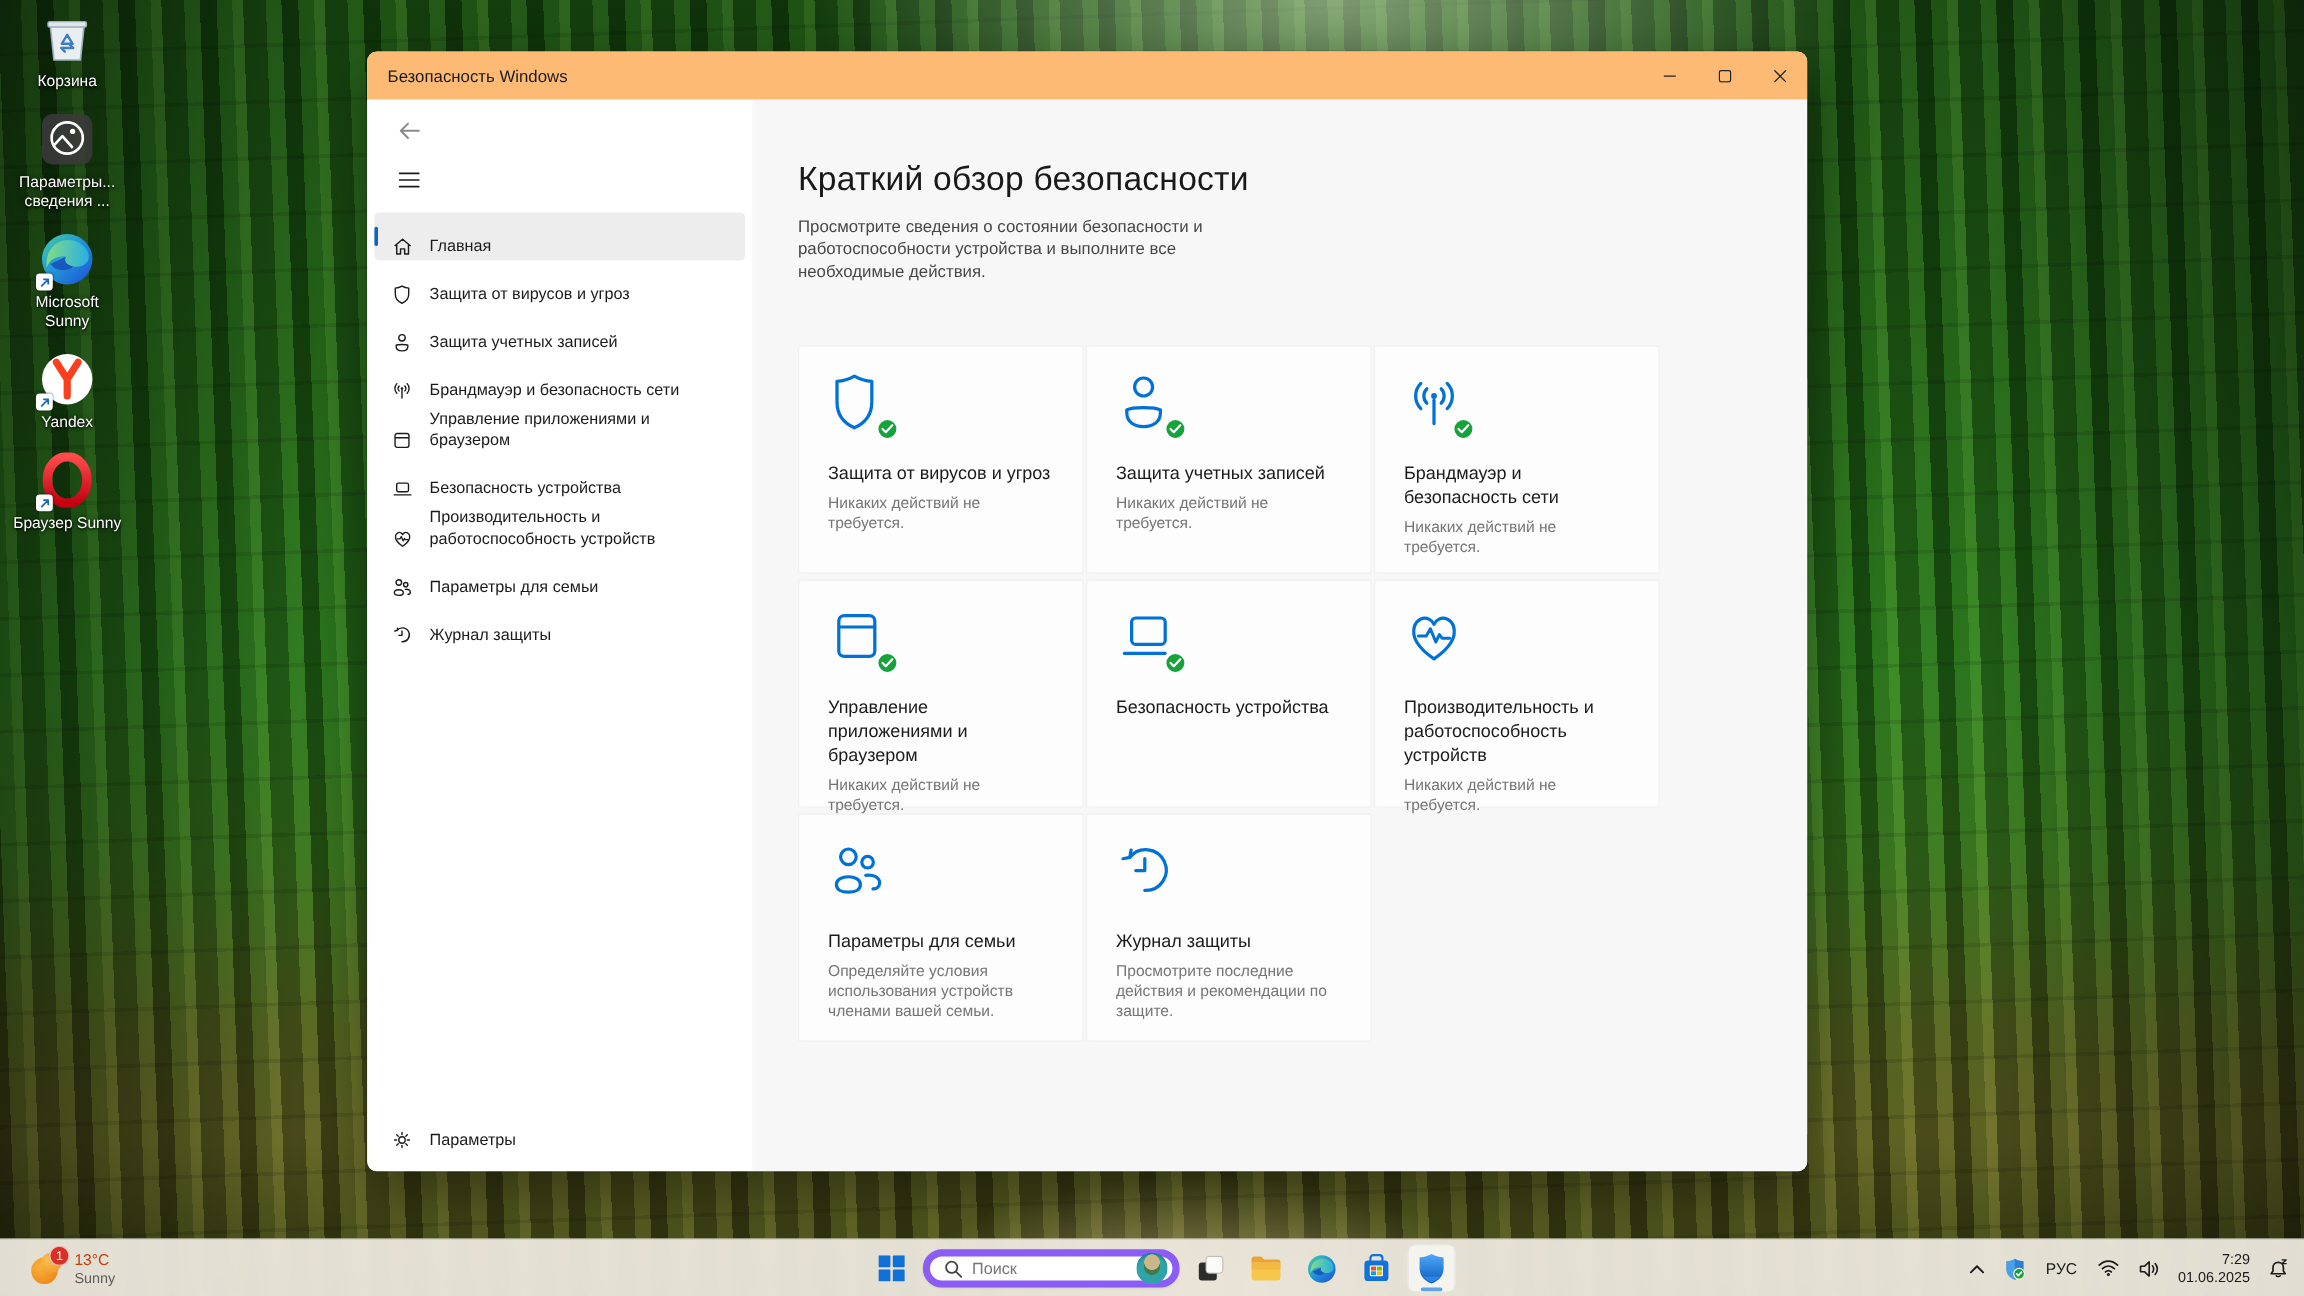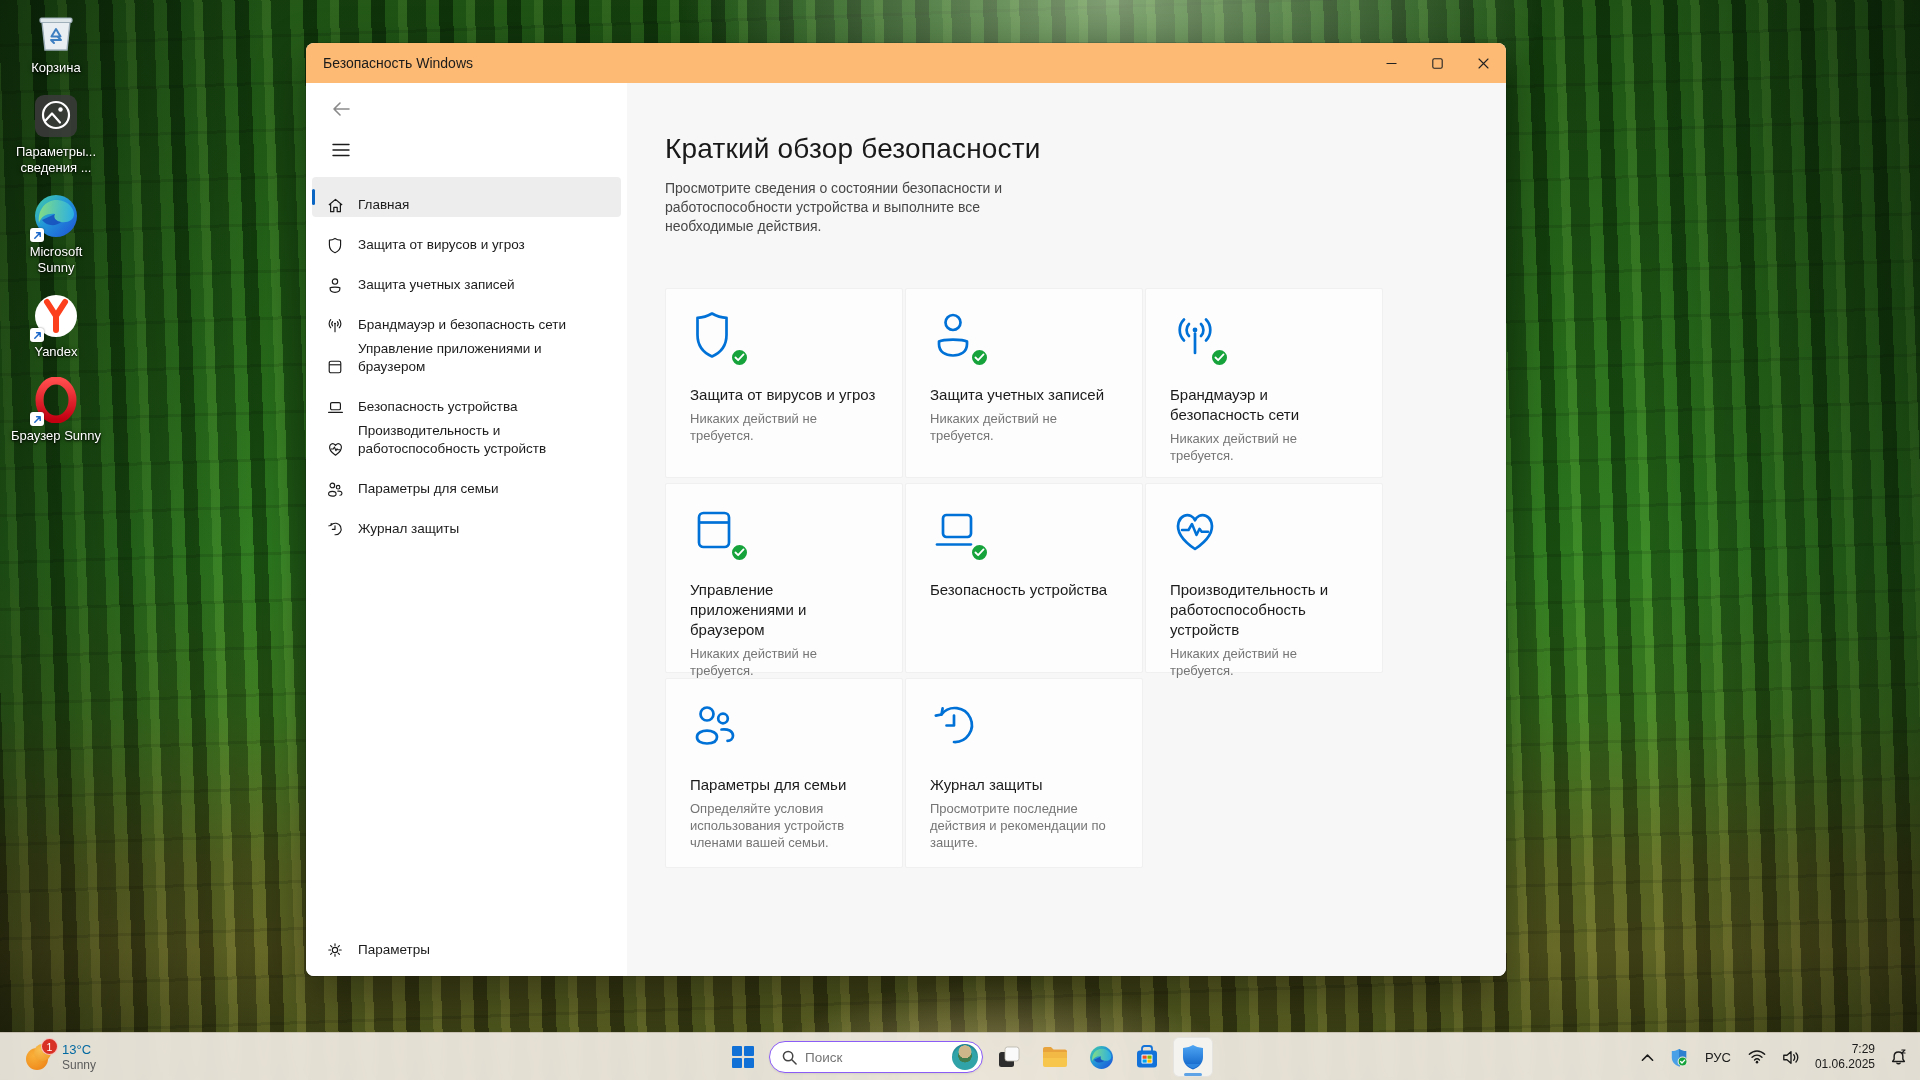--- a/index.html
+++ b/index.html
@@ -69,30 +69,30 @@
   .taskbar { position:absolute; left:0; bottom:0; width:1920px; height:48px;
     background:rgba(241,236,226,0.93); backdrop-filter:blur(6px); border-top:1px solid rgba(110,100,80,0.25); z-index:5; }
   .weather { position:absolute; left:14px; top:0; height:48px; display:flex; align-items:center; gap:8px; padding:0 10px; cursor:pointer; }
   .sun-wrap { position:relative; width:30px; height:30px; }
   .sun1 { position:absolute; left:2px; top:6px; width:22px; height:22px; border-radius:50%;
     background:radial-gradient(circle at 35% 35%, #f9b13a, #ec7d12); }
   .sun2 { position:absolute; left:10px; top:2px; width:17px; height:17px; border-radius:50%;
     background:radial-gradient(circle at 35% 35%, #f8c051, #ef9320); }
   .wbadge { position:absolute; right:-4px; top:-4px; min-width:17px; height:17px; border-radius:50%; background:#d93025;
     color:#fff; font-size:10.5px; display:flex; align-items:center; justify-content:center; border:1px solid rgba(255,255,255,0.7); }
-  .wtemp { font-size:13px; color:#0369a1; line-height:16px; }
+  .wtemp { font-size:13px; color:#c2410c; line-height:16px; }
   .wcond { font-size:12px; color:#5c5c5c; line-height:15px; }
   .tb-center { position:absolute; left:calc(50% + 8px); top:0; transform:translateX(-50%); height:48px;
     display:flex; align-items:center; gap:6px; }
   .tb-slot { position:relative; width:40px; height:40px; border-radius:6px; border:none; background:transparent;
     display:flex; align-items:center; justify-content:center; cursor:pointer; }
   .tb-slot.active { background:rgba(255,255,255,0.62); box-shadow:inset 0 0 0 1px rgba(0,0,0,0.06); }
   .run-indicator { position:absolute; bottom:1px; left:50%; transform:translateX(-50%); width:18px; height:3px;
     border-radius:2px; background:#5ea3e6; }
-  .search-pill { height:32px; width:214px; background:#fff; border:1px solid #8b5cf6; border-radius:16px;
+  .search-pill { height:32px; width:214px; background:#fff; border:6px solid #8b5cf6; border-radius:16px;
     display:flex; align-items:center; padding:0 4px 0 12px; gap:8px; cursor:text; box-shadow:0 1px 2px rgba(0,0,0,0.08); }
   .search-pill input { flex:1; border:none; outline:none; background:transparent; font-size:13.5px; color:#333;
     font-family:"Liberation Sans","DejaVu Sans",sans-serif; min-width:0; }
   .pill-img { width:26px; height:26px; border-radius:13px; flex-shrink:0;
     background:
       radial-gradient(circle at 50% 30%, #cbb78a 0 28%, transparent 30%),
       radial-gradient(circle at 50% 45%, #3f7d4e 0 34%, transparent 36%),
       radial-gradient(circle at 50% 60%, #2fa3a8 0 60%, #1b7e8c 75%);
   }
   .tray { position:absolute; right:8px; top:0; height:48px; display:flex; align-items:center; gap:6px; }

